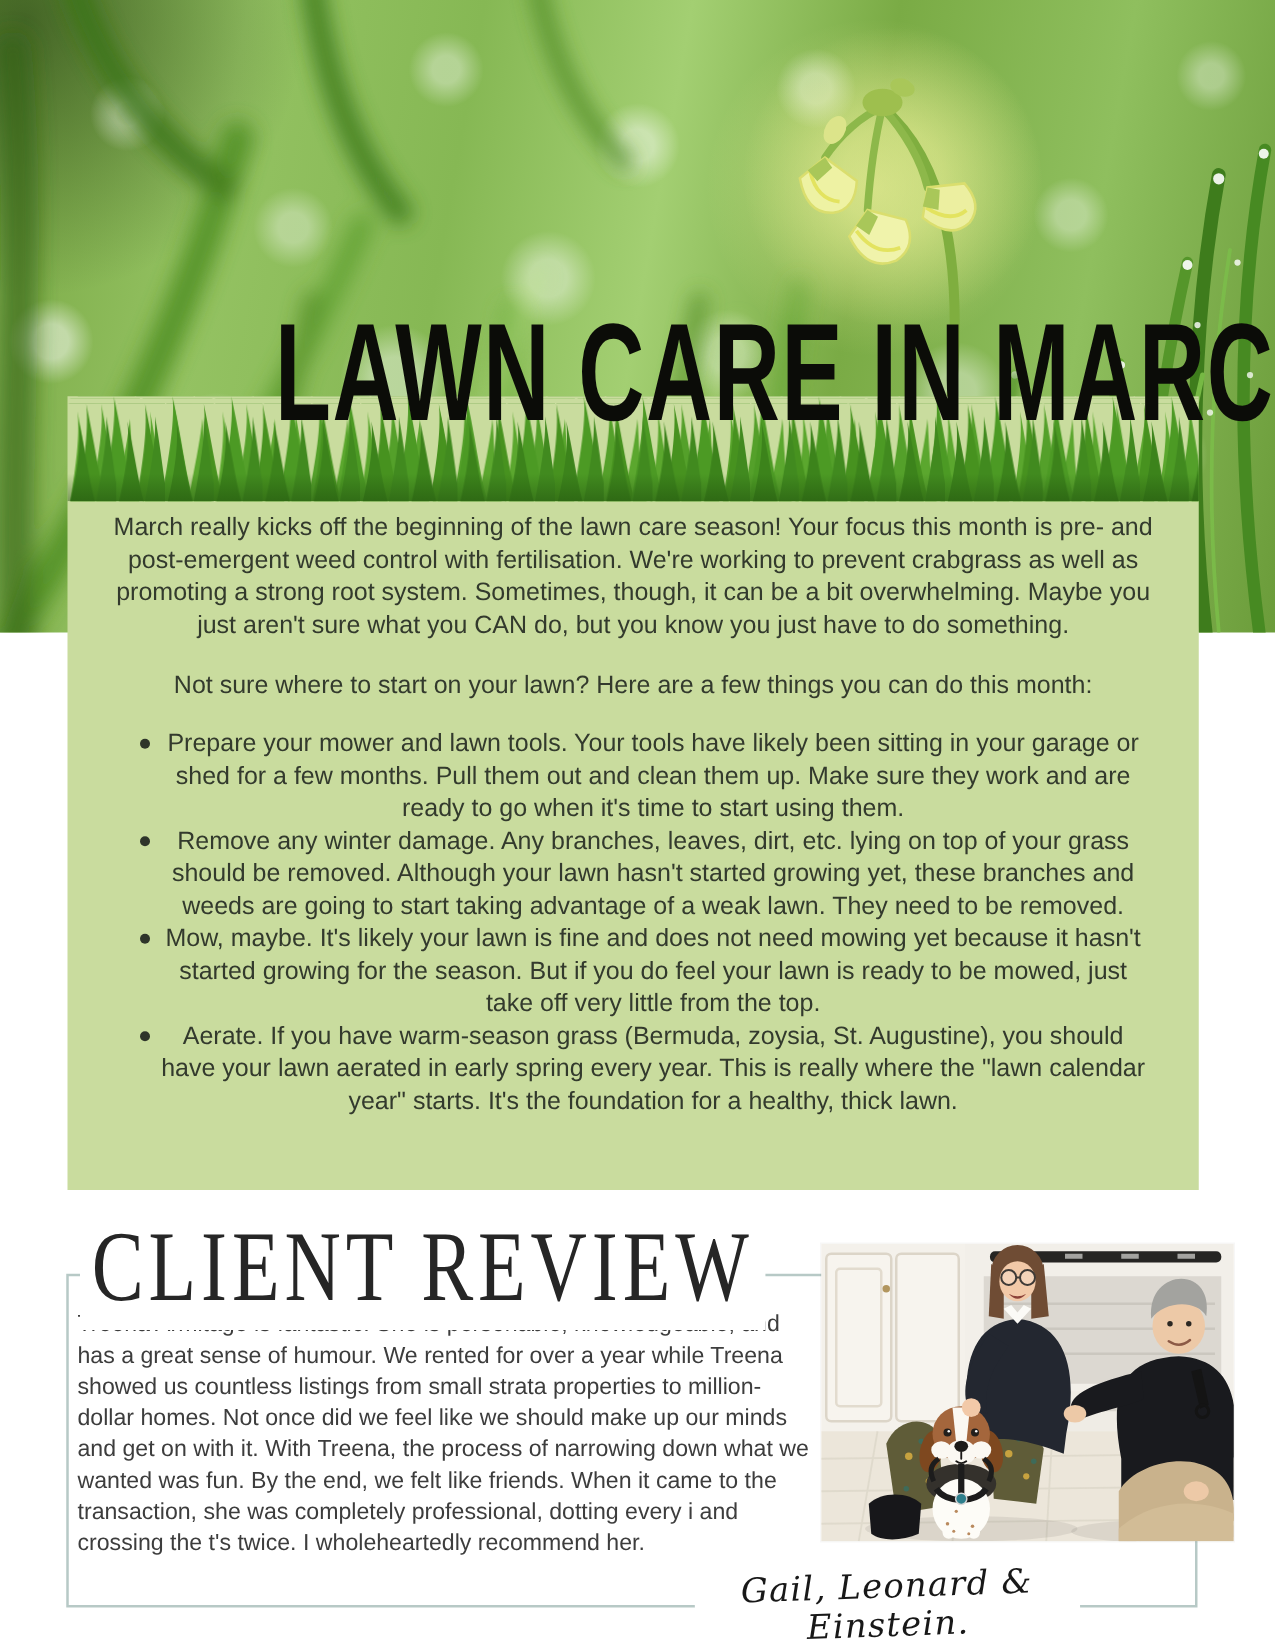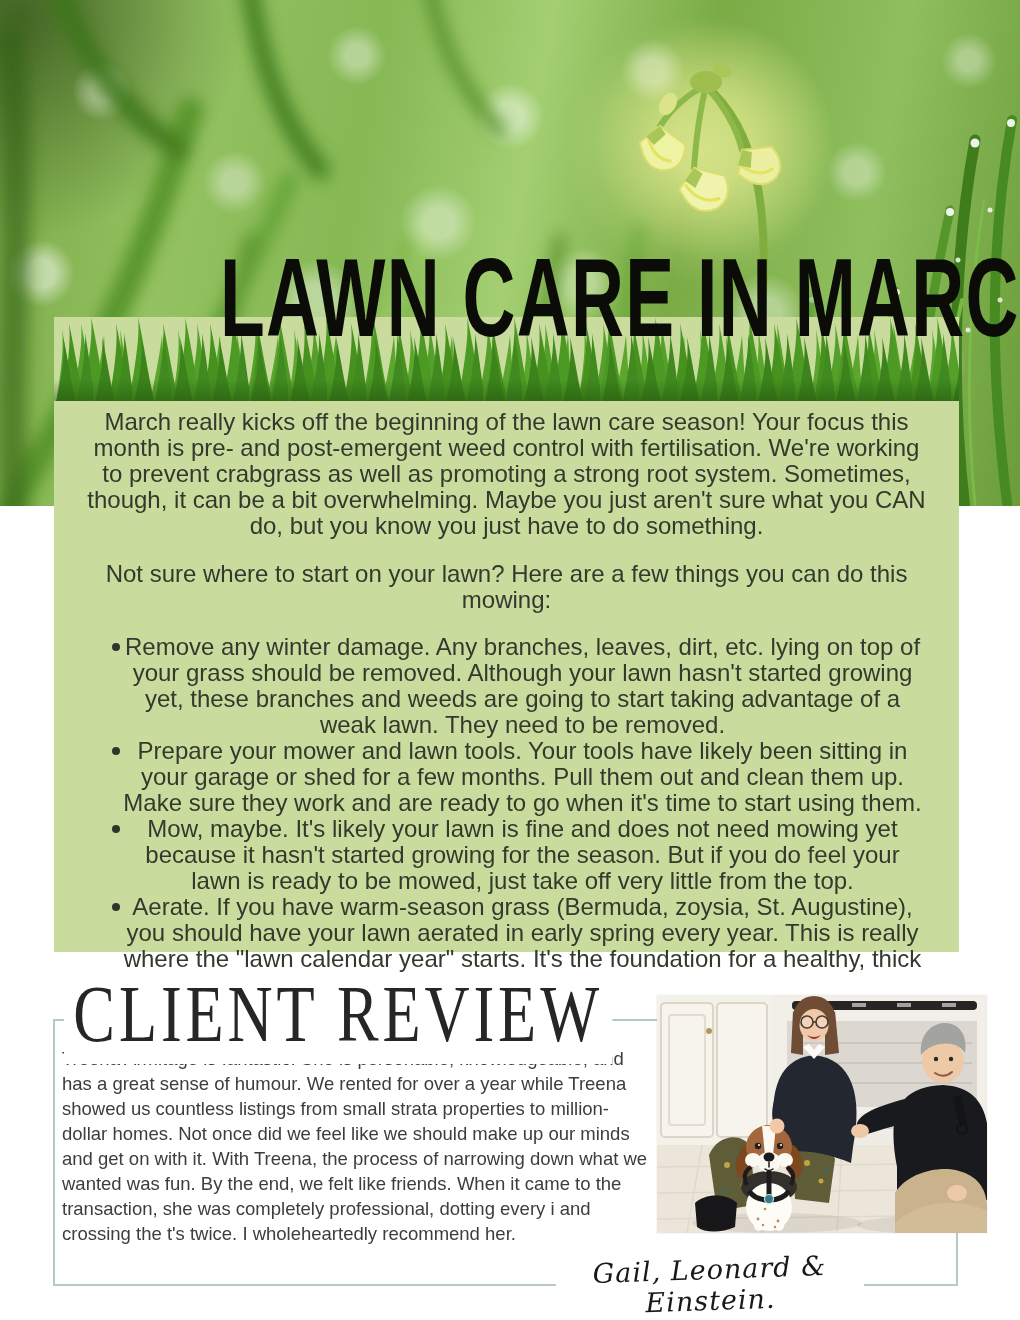--- a/index.html
+++ b/index.html
@@ -32,21 +32,21 @@
 
   
   .title{position:absolute;left:0;right:0;top:243px;text-align:center;white-space:nowrap;z-index:6;}
   .title span{display:inline-block;transform:scaleX(.66);transform-origin:center;
       font-weight:700;font-size:111px;line-height:1;letter-spacing:2px;color:#0b0c08;}
 
   
   .green-box{position:absolute;left:54px;top:317px;width:905px;height:635px;background:#c9dc9e;z-index:2;}
   .grass-band{position:absolute;left:0;top:0;width:905px;height:84px;display:block;}
   .box-content{position:absolute;left:30px;right:30px;top:92px;text-align:center;
-      font-size:24px;line-height:26px;color:#333a2d;}
+      font-size:20px;line-height:26px;color:#333a2d;}
   .box-content p{margin:0;}
   .p2{margin-top:22px !important;}
   .tips{list-style:none;margin:21px 0 0 0;padding:0;}
   .tips li{position:relative;padding:0 6px 0 38px;margin:0;}
   .bullet-dot{position:absolute;left:28px;top:9px;width:8px;height:8px;border-radius:50%;background:#2e352a;}
 
   
   .review-frame{position:absolute;left:53px;top:1019px;width:901px;height:263px;
       border:2px solid #b7c9c6;z-index:1;background:transparent;}
   .review-heading{position:absolute;left:64px;top:972px;z-index:4;background:#ffffff;
@@ -186,29 +186,29 @@
         </linearGradient>
       </defs>
       <rect width="905" height="84" fill="url(#gb1)" transform="translate(0,2)"></rect>
       <rect width="905" height="84" fill="url(#gb2)" transform="translate(8,0)"></rect>
       <rect width="905" height="84" fill="url(#gb3)" transform="translate(0,6)"></rect>
       <rect y="62" width="905" height="22" fill="url(#gbShade)"></rect>
     </svg>
 
     <div class="box-content">
       <p>March really kicks off the beginning of the lawn care season! Your focus this month is pre- and post-emergent weed control with fertilisation. We're working to prevent crabgrass as well as promoting a strong root system. Sometimes, though, it can be a bit overwhelming. Maybe you just aren't sure what you CAN do, but you know you just have to do something.</p>
-      <p class="p2">Not sure where to start on your lawn? Here are a few things you can do this mowing:</p>
+      <p class="p2">Not sure where to start on your lawn? Here are a few things you can do this month:</p>
       <ul class="tips">
         <li>
           <span class="bullet-dot"></span>
-          <span>Remove any winter damage. Any branches, leaves, dirt, etc. lying on top of your grass should be removed. Although your lawn hasn't started growing yet, these branches and weeds are going to start taking advantage of a weak lawn. They need to be removed.</span>
+          <span>Prepare your mower and lawn tools. Your tools have likely been sitting in your garage or shed for a few months. Pull them out and clean them up. Make sure they work and are ready to go when it's time to start using them.</span>
         </li>
         <li>
           <span class="bullet-dot"></span>
-          <span>Prepare your mower and lawn tools. Your tools have likely been sitting in your garage or shed for a few months. Pull them out and clean them up. Make sure they work and are ready to go when it's time to start using them.</span>
+          <span>Remove any winter damage. Any branches, leaves, dirt, etc. lying on top of your grass should be removed. Although your lawn hasn't started growing yet, these branches and weeds are going to start taking advantage of a weak lawn. They need to be removed.</span>
         </li>
         <li>
           <span class="bullet-dot"></span>
           <span>Mow, maybe. It's likely your lawn is fine and does not need mowing yet because it hasn't started growing for the season. But if you do feel your lawn is ready to be mowed, just take off very little from the top.</span>
         </li>
         <li>
           <span class="bullet-dot"></span>
           <span>Aerate. If you have warm-season grass (Bermuda, zoysia, St. Augustine), you should have your lawn aerated in early spring every year. This is really where the "lawn calendar year" starts. It's the foundation for a healthy, thick lawn.</span>
         </li>
       </ul>

